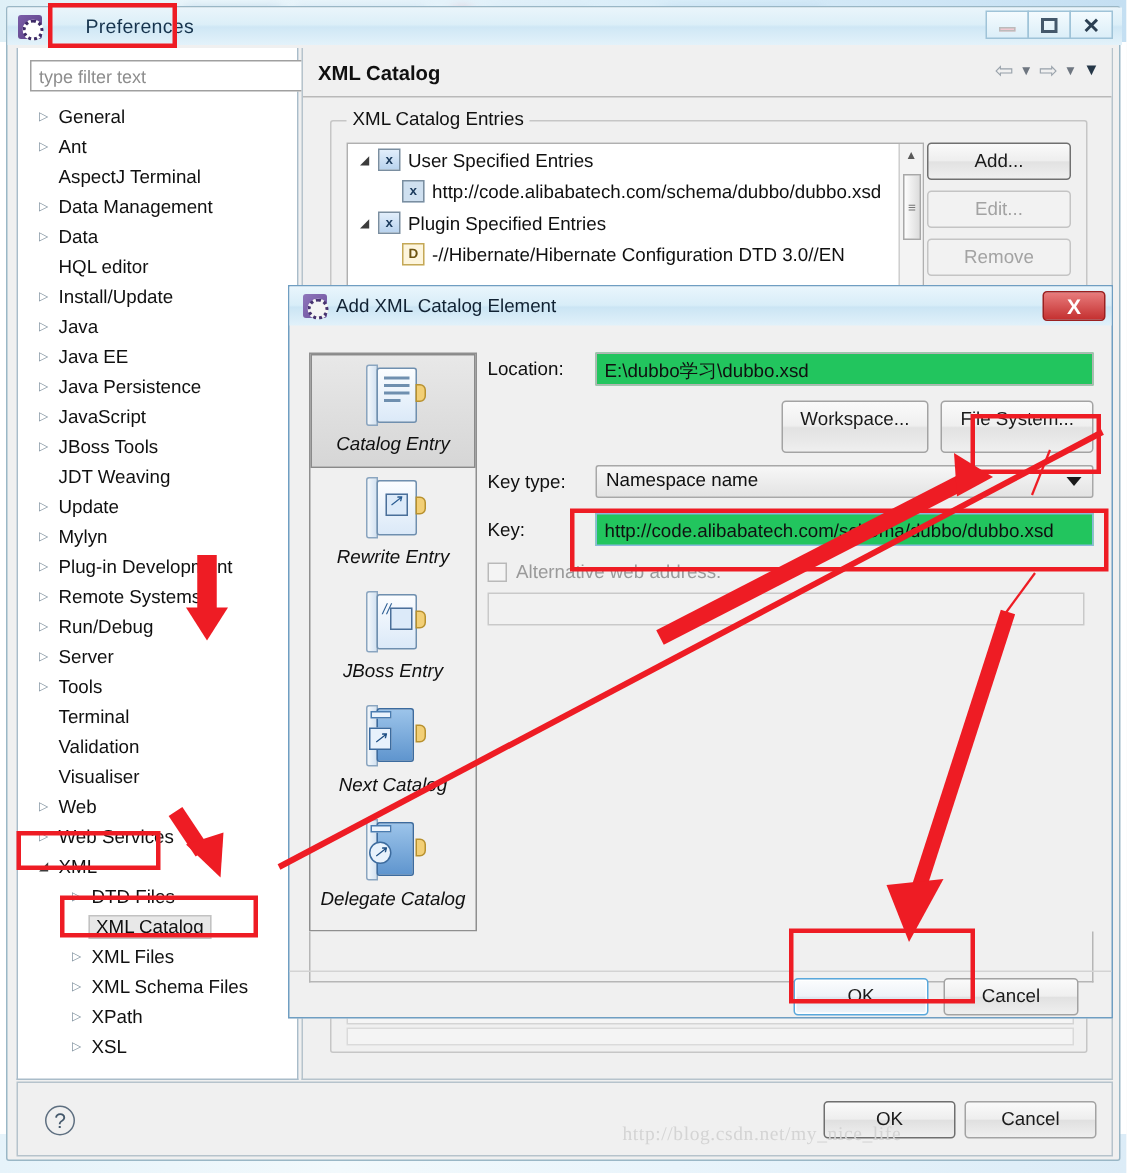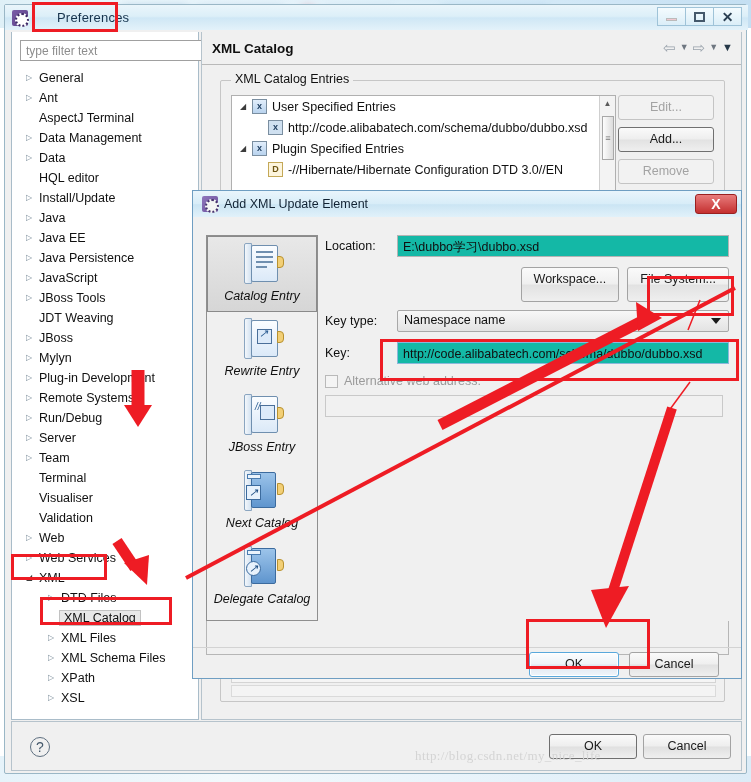--- a/index.html
+++ b/index.html
@@ -252,21 +252,21 @@
     position: absolute; left: 9px; top: 3px; width: 25px; height: 36px;
     background: linear-gradient(180deg,#9cc4ea,#5f95ce); border: 1px solid #3c6b9e; border-radius: 2px;
   }
   .book-bar { position: absolute; left: 5px; top: 5px; width: 14px; height: 5px; background: #eaf3fc; border:1px solid #4a7cb0;}
   .book-sq { position: absolute; left: 4px; top: 16px; width: 15px; height: 15px; background: #e8f2fc; border: 1px solid #3c6b9e; color: #1d4d82; font-size: 11px; text-align: center; line-height: 13px; }
 
   .form { position: absolute; left: 132px; top: 18px; width: 404px; }
   .row { display: flex; align-items: center; margin-bottom: 10px; }
   .lbl { width: 72px; font-size: 12.5px; color: #101010; }
   .txtin {
-    height: 22px; border: 1px solid #b4b4b4; background: #14b8a6;
+    height: 22px; border: 1px solid #b4b4b4; background: #22c55e;
     font-size: 12.5px; color: #101010; padding: 2px 5px; line-height: 18px;
     font-family: "Liberation Sans", sans-serif;
   }
   .txtin.focus { border: 1px solid #8bb8dc; }
   .txtin.readonlyish { background: #f1f1f1; color: #6f6f6f; border-color: #c9c9c9; }
   .browse-row { display: flex; justify-content: flex-end; gap: 8px; margin-bottom: 8px; }
   .sm-btn {
     height: 35px; padding: 0 12px; border: 1px solid #a3a3a3; border-radius: 3px;
     background: linear-gradient(180deg,#fafafa 0%,#efefef 48%,#e2e2e2 52%,#efefef 100%);
     font-size: 12.5px; color: #1a1a1a; line-height: 23px;
@@ -388,21 +388,21 @@
           <div class="tree-item">
             <span class="arrow">▷</span>
             <span class="tree-label">JBoss Tools</span>
           </div>
           <div class="tree-item">
             <span class="arrow none">▷</span>
             <span class="tree-label">JDT Weaving</span>
           </div>
           <div class="tree-item">
             <span class="arrow">▷</span>
-            <span class="tree-label">JBoss</span>
+            <span class="tree-label">Update</span>
           </div>
           <div class="tree-item">
             <span class="arrow">▷</span>
             <span class="tree-label">Mylyn</span>
           </div>
           <div class="tree-item">
             <span class="arrow">▷</span>
             <span class="tree-label">Plug-in Development</span>
           </div>
           <div class="tree-item">
@@ -412,33 +412,33 @@
           <div class="tree-item">
             <span class="arrow">▷</span>
             <span class="tree-label">Run/Debug</span>
           </div>
           <div class="tree-item">
             <span class="arrow">▷</span>
             <span class="tree-label">Server</span>
           </div>
           <div class="tree-item">
             <span class="arrow">▷</span>
-            <span class="tree-label">Team</span>
+            <span class="tree-label">Tools</span>
           </div>
           <div class="tree-item">
             <span class="arrow none">▷</span>
             <span class="tree-label">Terminal</span>
           </div>
           <div class="tree-item">
             <span class="arrow none">▷</span>
+            <span class="tree-label">Validation</span>
+          </div>
+          <div class="tree-item">
+            <span class="arrow none">▷</span>
             <span class="tree-label">Visualiser</span>
-          </div>
-          <div class="tree-item">
-            <span class="arrow none">▷</span>
-            <span class="tree-label">Validation</span>
           </div>
           <div class="tree-item">
             <span class="arrow">▷</span>
             <span class="tree-label">Web</span>
           </div>
           <div class="tree-item">
             <span class="arrow">▷</span>
             <span class="tree-label">Web Services</span>
           </div>
           <div class="tree-item">
@@ -508,22 +508,22 @@
                 <span>-//Hibernate/Hibernate Configuration DTD 3.0//EN</span>
               </div>
             </div>
           <div class="list-scroll">
             <div class="sb-arrow">▲</div>
             <div class="sb-thumb"></div>
           </div>
         </div>
 
         <div class="side-buttons">
+          <div class="btn strong">Add...</div>
           <div class="btn disabled">Edit...</div>
-          <div class="btn strong">Add...</div>
           <div class="btn disabled">Remove</div>
         </div>
 
         <div class="bottom-hscroll">
           <span class="l">◀</span>
           <span class="r">▶</span>
         </div>
         <div class="bottom-strip"></div>
       </div>
     </div>
@@ -533,21 +533,21 @@
       <div class="foot-btn foot-ok">OK</div>
       <div class="foot-btn foot-cancel">Cancel</div>
     </div>
   </div>
 
   <div class="watermark">http://blog.csdn.net/my_nice_life</div>
 
   <div class="dlg">
     <div class="dlg-title">
       <span class="dlg-icon"></span>
-      <span class="dlg-title-text">Add XML Update Element</span>
+      <span class="dlg-title-text">Add XML Catalog Element</span>
       <div class="dlg-close">X</div>
     </div>
 
     <div class="dlg-body">
 
       <div class="type-list">
 
         <div class="type-item sel">
           <div class="type-ico">
             <span class="doc-spine"></span>

